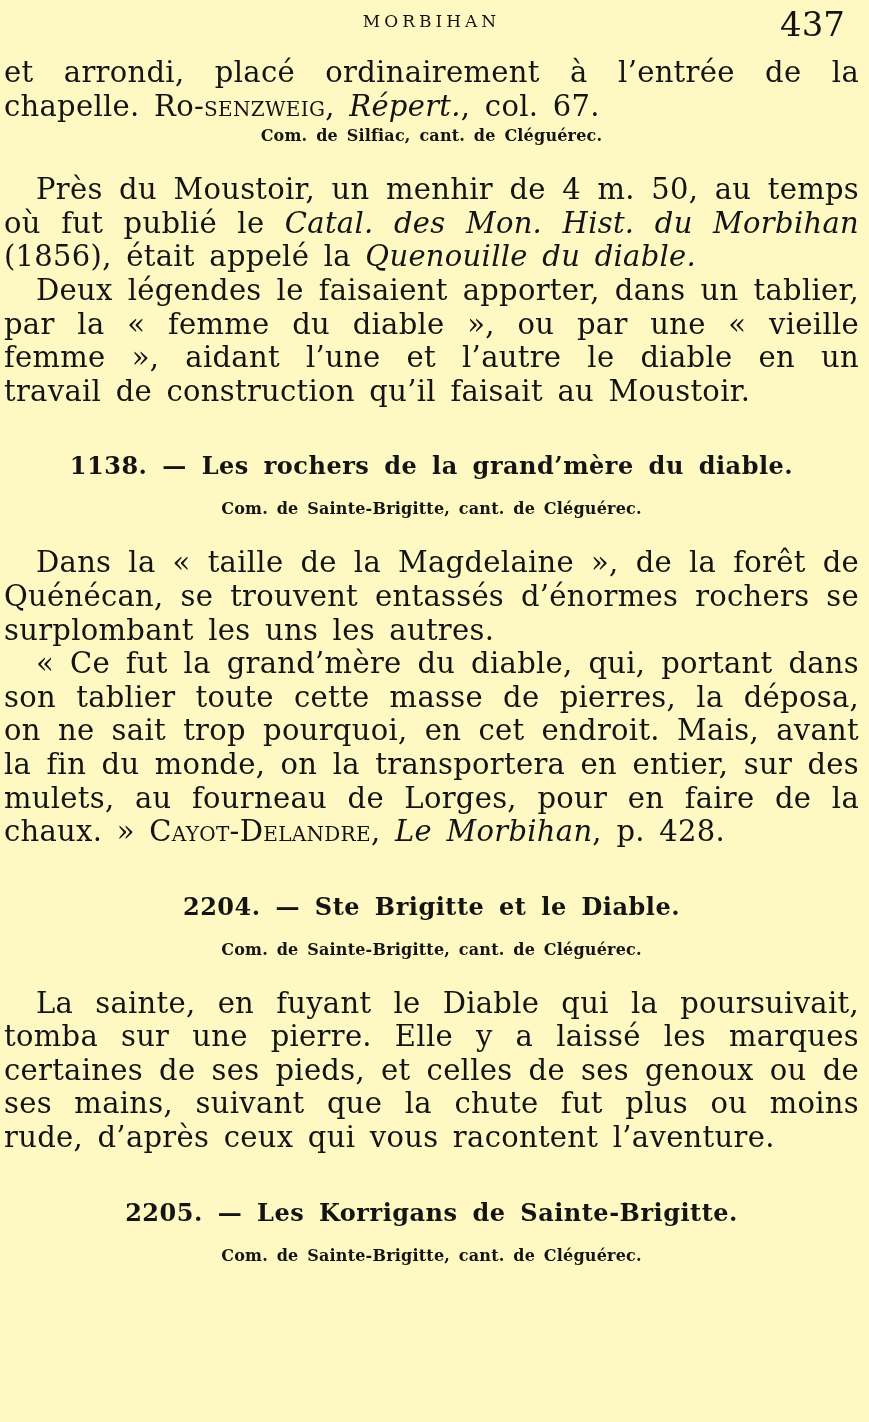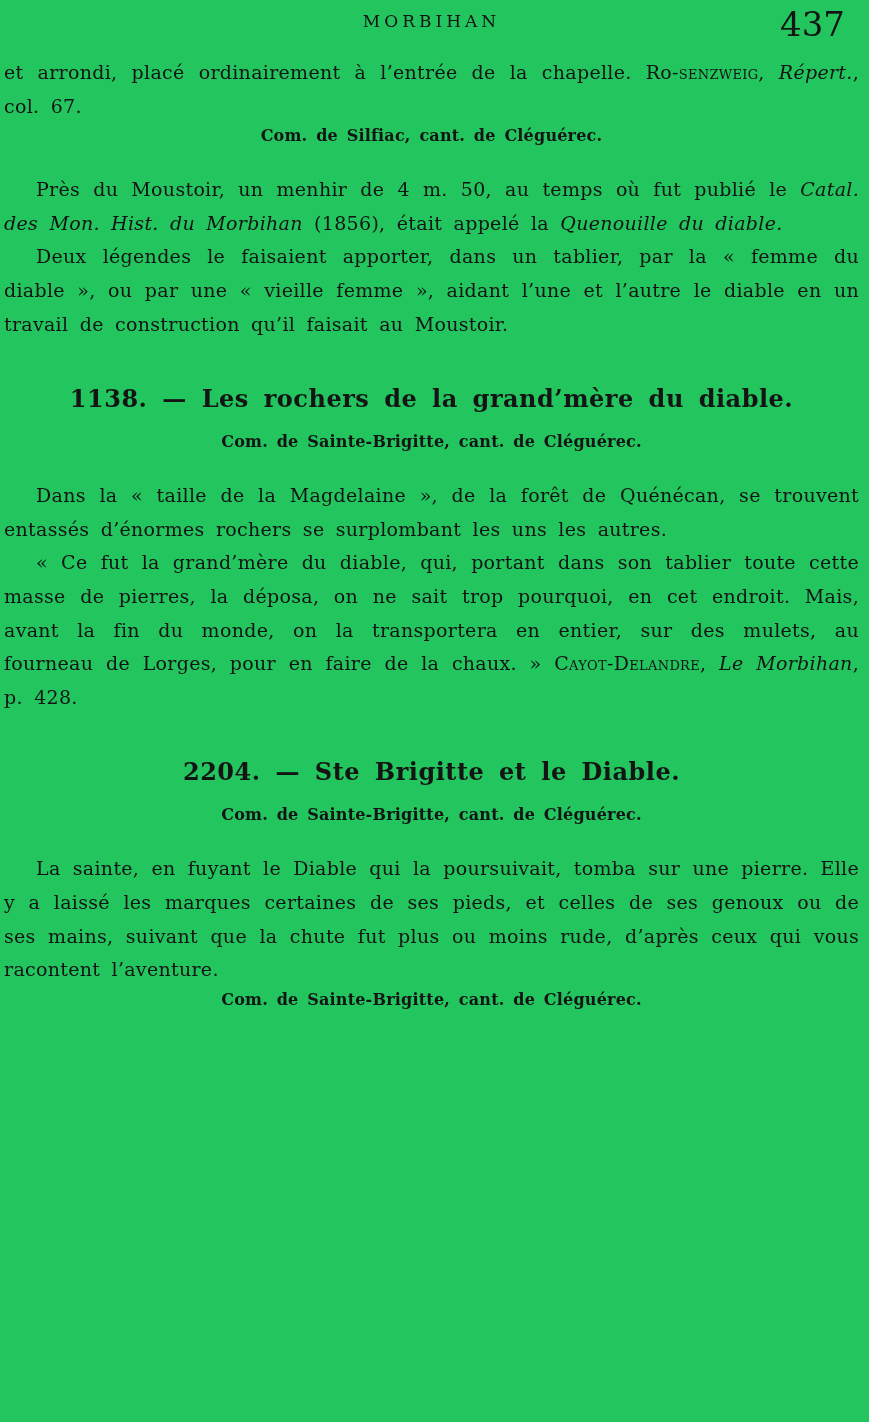--- a/index.html
+++ b/index.html
@@ -10,21 +10,21 @@
   body {
     width: 869px;
     height: 1422px;
     overflow: hidden;
   }
   .page {
     box-sizing: border-box;
     width: 869px;
     height: 1422px;
     padding: 8px 10px 0 4px;
-    background: #22c55e;
+    background: #fef9c3;
     color: #141414;
     font-family: "DejaVu Serif", "Liberation Serif", serif;
   }
   .page-header {
     position: relative;
     height: 28px;
     margin-bottom: 20px;
   }
   .running-title {
     position: absolute;
@@ -37,21 +37,21 @@
   }
   .page-number {
     position: absolute;
     right: 14px;
     top: -4px;
     font-size: 34px;
   }
   .page-body { }
   .para {
     margin: 0;
-    font-size: 19px;
+    font-size: 29px;
     line-height: 33.6px;
     text-align: justify;
     word-spacing: 5px;
     letter-spacing: 0.3px;
   }
   .para.indent { text-indent: 32px; }
   .para.cont { text-align-last: justify; }
   .sc { font-variant: small-caps; }
   .section-heading {
     margin: 42px 0 14px 0;
@@ -85,15 +85,16 @@
       <h3 class="section-subheading">Com. de Silfiac, cant. de Cléguérec.</h3>
       <p class="para indent"><span>Près du Moustoir, un menhir de 4 m. 50, au temps où fut publié le </span><i>Catal. des Mon. Hist. du Morbihan</i><span> (1856), était appelé la </span><i>Quenouille du diable.</i></p>
       <p class="para indent"><span>Deux légendes le faisaient apporter, dans un tablier, par la « femme du diable », ou par une « vieille femme », aidant l’une et l’autre le diable en un travail de construction qu’il faisait au Moustoir.</span></p>
       <h2 class="section-heading">1138. — Les rochers de la grand’mère du diable.</h2>
       <h3 class="section-subheading">Com. de Sainte-Brigitte, cant. de Cléguérec.</h3>
       <p class="para indent"><span>Dans la « taille de la Magdelaine », de la forêt de Quénécan, se trouvent entassés d’énormes rochers se surplombant les uns les autres.</span></p>
       <p class="para indent"><span>« Ce fut la grand’mère du diable, qui, portant dans son tablier toute cette masse de pierres, la déposa, on ne sait trop pourquoi, en cet endroit. Mais, avant la fin du monde, on la transportera en entier, sur des mulets, au fourneau de Lorges, pour en faire de la chaux. » </span><span class="sc">Cayot-Delandre</span><span>, </span><i>Le Morbihan</i><span>, p. 428.</span></p>
       <h2 class="section-heading">2204. — Ste Brigitte et le Diable.</h2>
       <h3 class="section-subheading">Com. de Sainte-Brigitte, cant. de Cléguérec.</h3>
       <p class="para indent"><span>La sainte, en fuyant le Diable qui la poursuivait, tomba sur une pierre. Elle y a laissé les marques certaines de ses pieds, et celles de ses genoux ou de ses mains, suivant que la chute fut plus ou moins rude, d’après ceux qui vous racontent l’aventure.</span></p>
+      <h2 class="section-heading">2205. — Les Korrigans de Sainte-Brigitte.</h2>
       <h3 class="section-subheading">Com. de Sainte-Brigitte, cant. de Cléguérec.</h3>
     </main>
 </div>
 
 </body></html>

